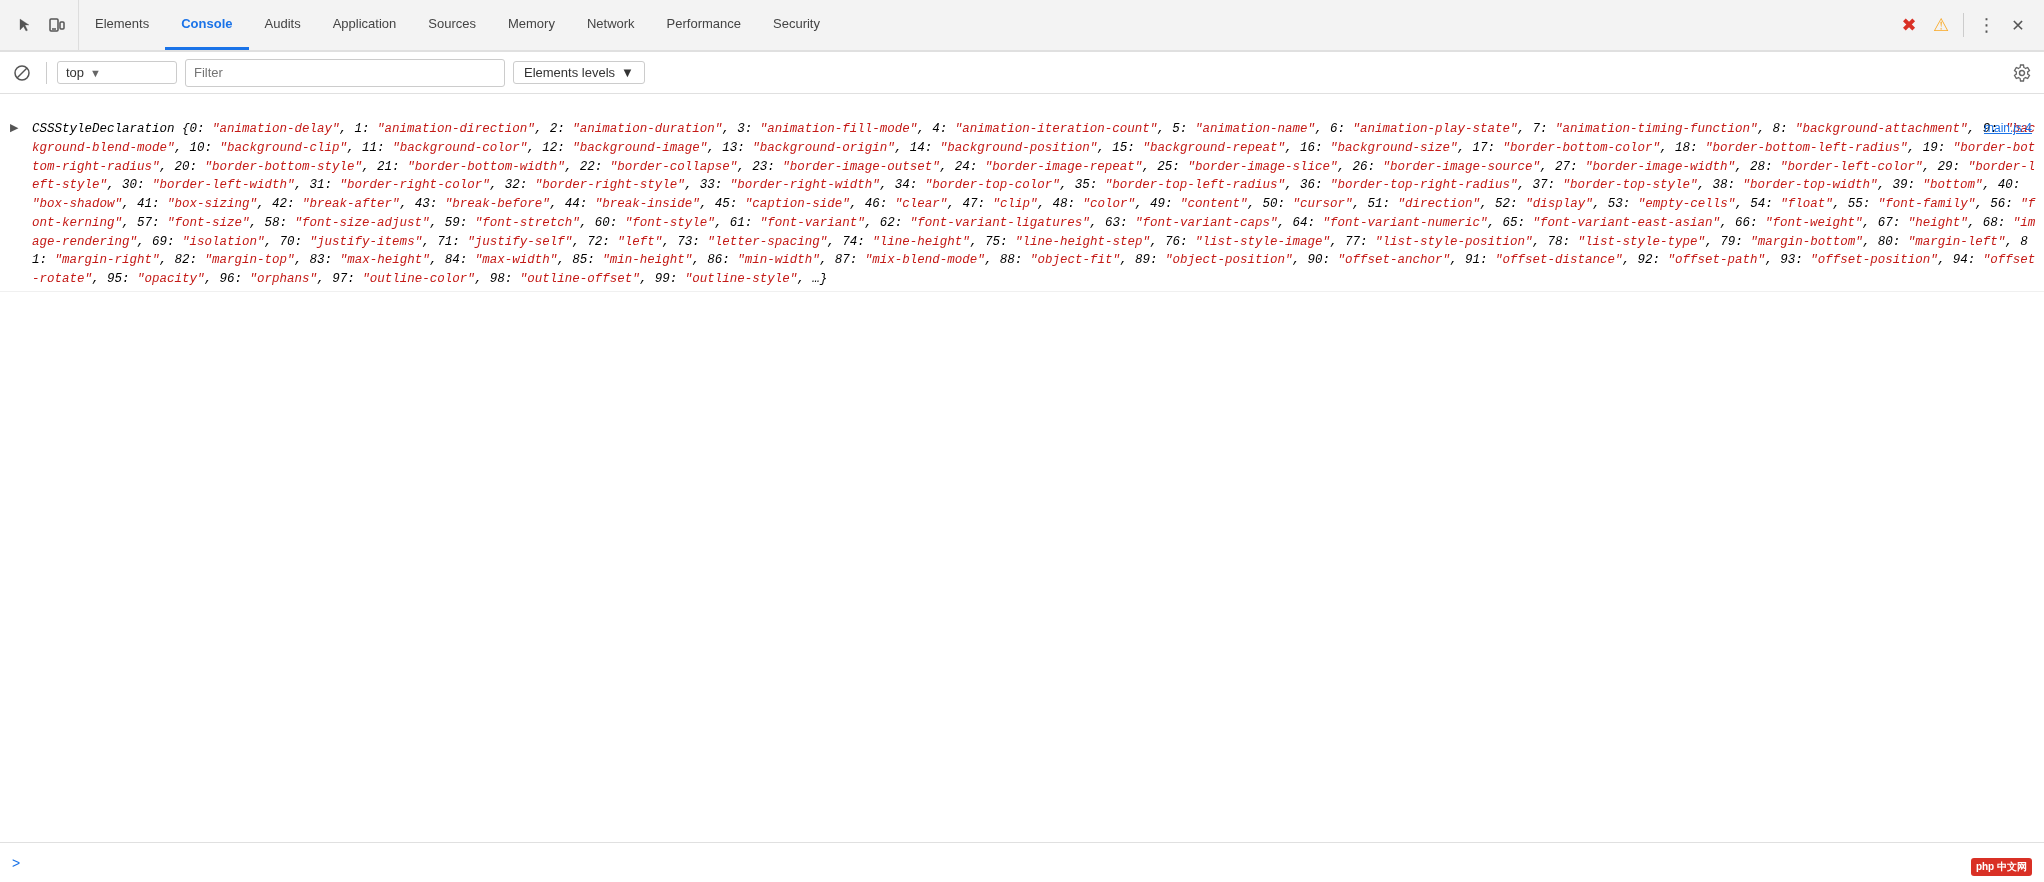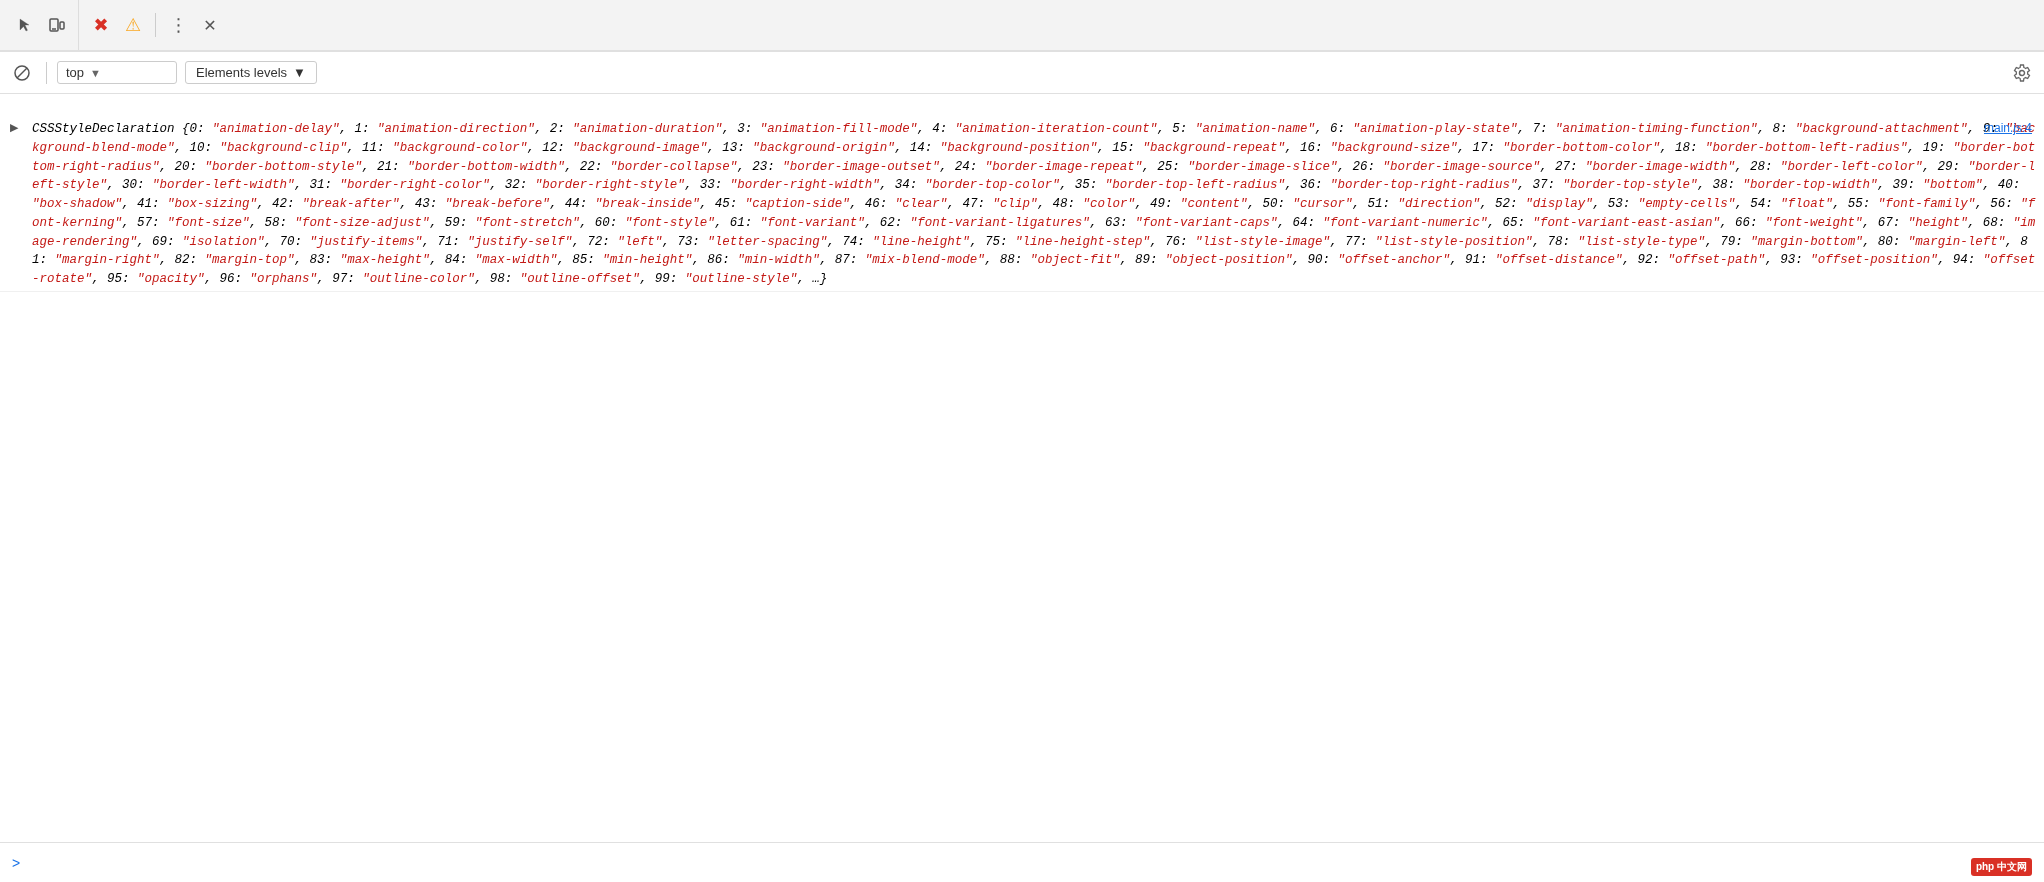--- a/index.html
+++ b/index.html
@@ -262,20 +262,31 @@
     </button>
     <button class="nav-icon-btn" title="Toggle device toolbar">
       <svg width="16" height="16" viewBox="0 0 16 16" fill="#555">
         <rect x="1" y="2" width="8" height="12" rx="1" fill="none" stroke="#555" stroke-width="1.5"></rect>
         <rect x="11" y="5" width="4" height="7" rx="1" fill="none" stroke="#555" stroke-width="1.5"></rect>
         <line x1="3" y1="12" x2="7" y2="12" stroke="#555" stroke-width="1.5"></line>
       </svg>
     </button>
   </div>
 
+  <div class="nav-tabs">
+    <div class="nav-tab">Elements</div>
+    <div class="nav-tab active">Console</div>
+    <div class="nav-tab">Audits</div>
+    <div class="nav-tab">Application</div>
+    <div class="nav-tab">Sources</div>
+    <div class="nav-tab">Memory</div>
+    <div class="nav-tab">Network</div>
+    <div class="nav-tab">Performance</div>
+    <div class="nav-tab">Security</div>
+  </div>
 
   <div class="nav-right-icons">
     <button class="nav-right-icon" title="Close">
       <span class="icon-close-circle">✖</span>
     </button>
     <button class="nav-right-icon" title="Warning">
       <span class="icon-warning">⚠</span>
     </button>
     <div class="icon-divider"></div>
     <button class="nav-right-icon" title="More options">
@@ -295,20 +306,21 @@
     </svg>
   </button>
 
   <div class="toolbar-separator"></div>
 
   <div class="context-selector">
     <span class="context-text">top</span>
     <span class="dropdown-arrow">▼</span>
   </div>
 
+  <input class="filter-input" placeholder="Filter" style="">
 
   <div class="levels-selector">
     <span>Elements levels</span>
     <span>▼</span>
   </div>
 
   <div class="toolbar-spacer"></div>
 
   <button class="gear-btn" title="Console settings">
     <svg width="18" height="18" viewBox="0 0 18 18" fill="#666">

